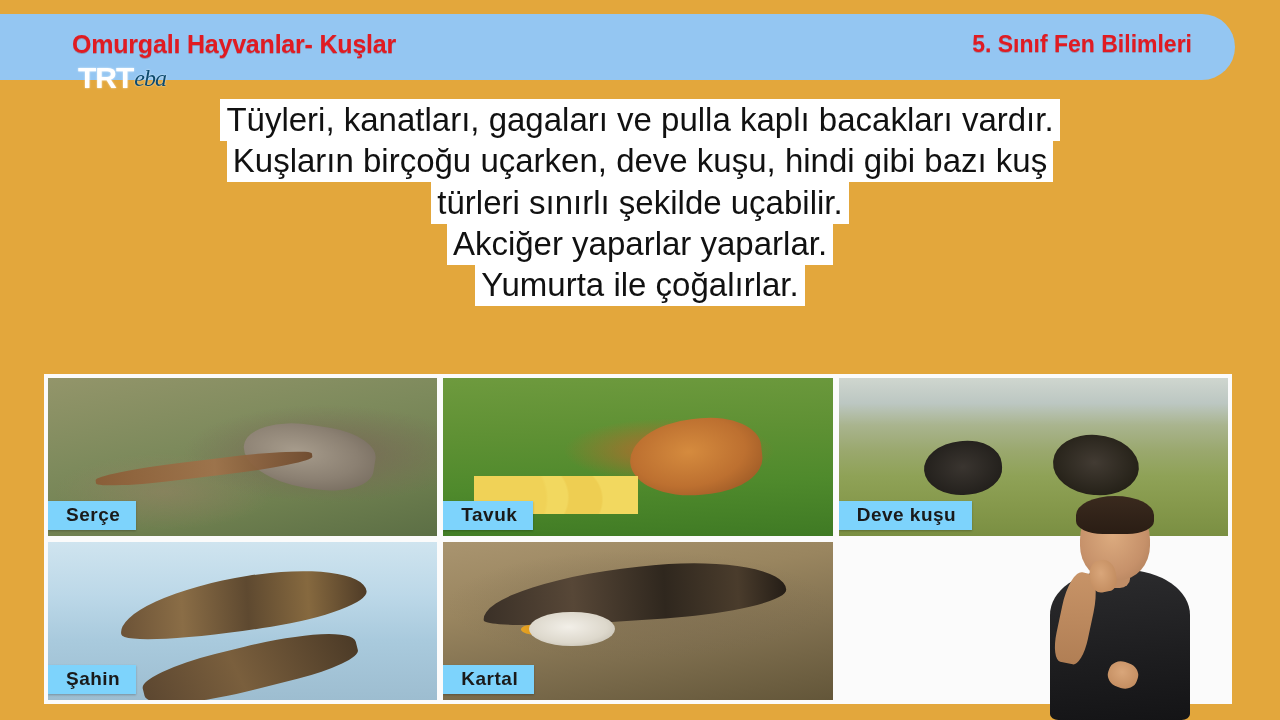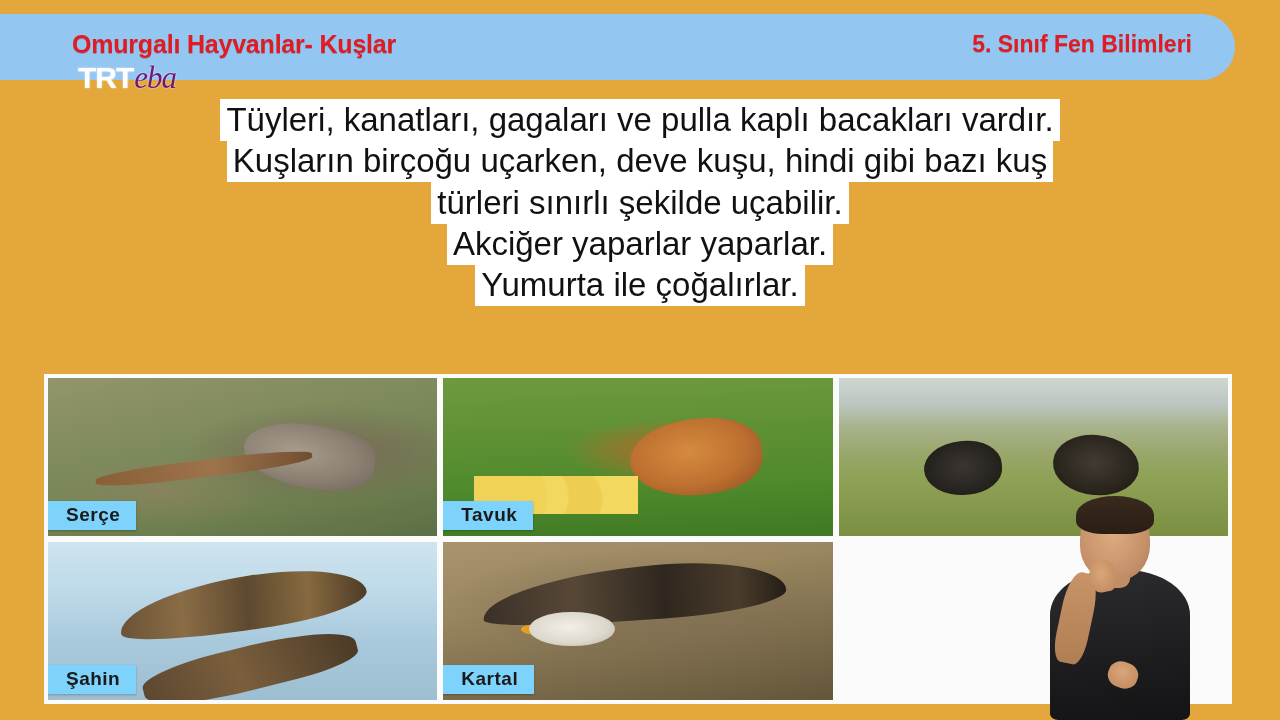--- a/index.html
+++ b/index.html
@@ -65,24 +65,24 @@
     margin-top: 31px;
   }
   .watermark .wm-trt {
     font-size: 30px;
     font-weight: bold;
     color: #ffffff;
     letter-spacing: -1px;
     text-shadow: 0 0 2px rgba(255,255,255,0.8);
   }
   .watermark .wm-eba {
-    font-size: 31px;
+    font-size: 24px;
     font-style: italic;
     font-family: "Liberation Serif", serif;
-    color: #701a75;
+    color: #0c4a6e;
     margin-left: 1px;
     letter-spacing: -1px;
     text-shadow: 0 0 2px rgba(255,255,255,0.8);
   }
 
   
   .body-text {
     position: absolute;
     left: 0;
     top: 100px;
@@ -406,20 +406,21 @@
     </div>
 
     <div class="photo-cell">
       <div class="photo-art art-tavuk"></div>
       <div class="caption">Tavuk</div>
     </div>
 
 
     <div class="photo-cell">
       <div class="photo-art art-devekusu"></div>
+      <div class="caption">Deve kuşu</div>
     </div>
 
     <div class="photo-cell">
       <div class="photo-art art-sahin"></div>
       <div class="caption">Şahin</div>
     </div>
 
     <div class="photo-cell">
       <div class="photo-art art-kartal">
         <div class="kartal-beak"></div>

